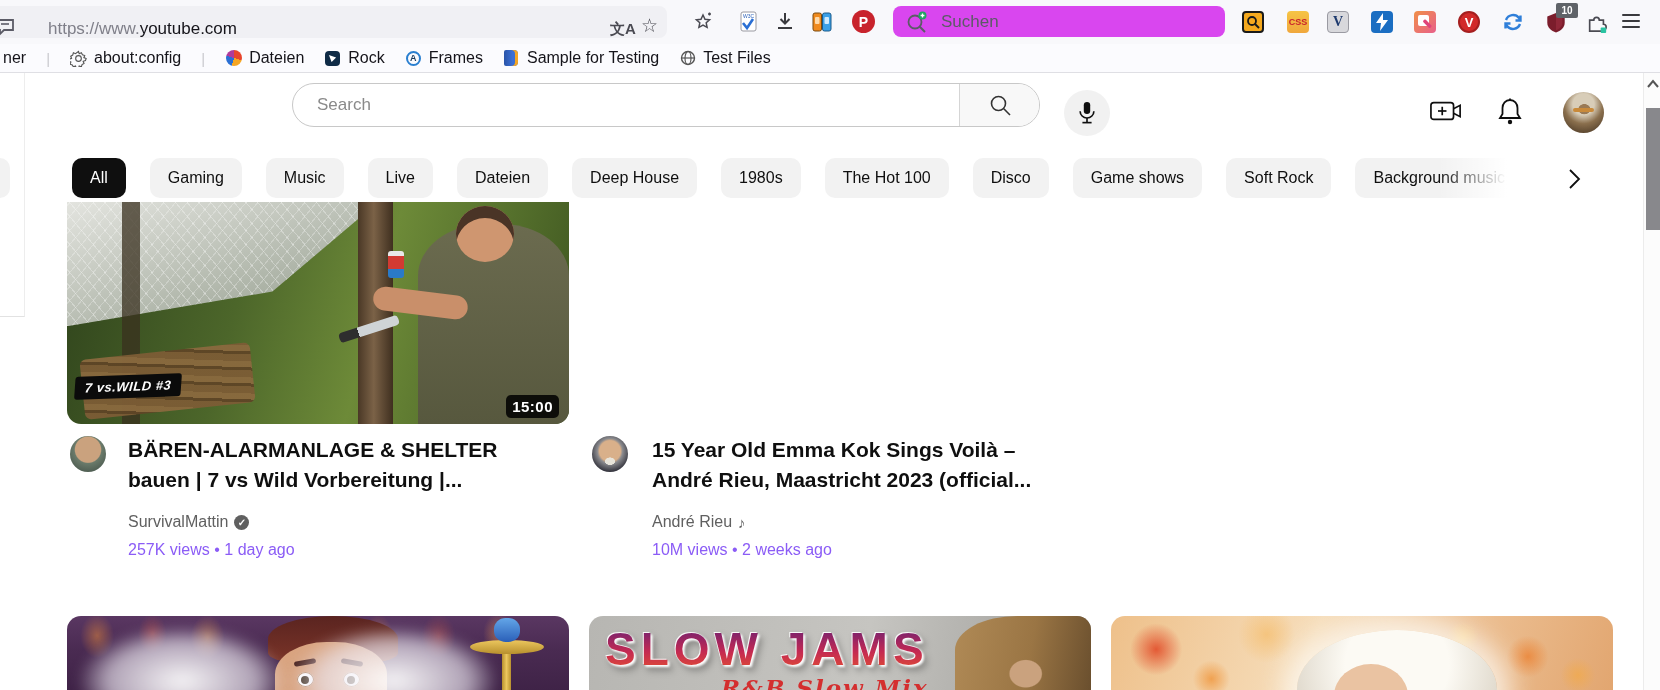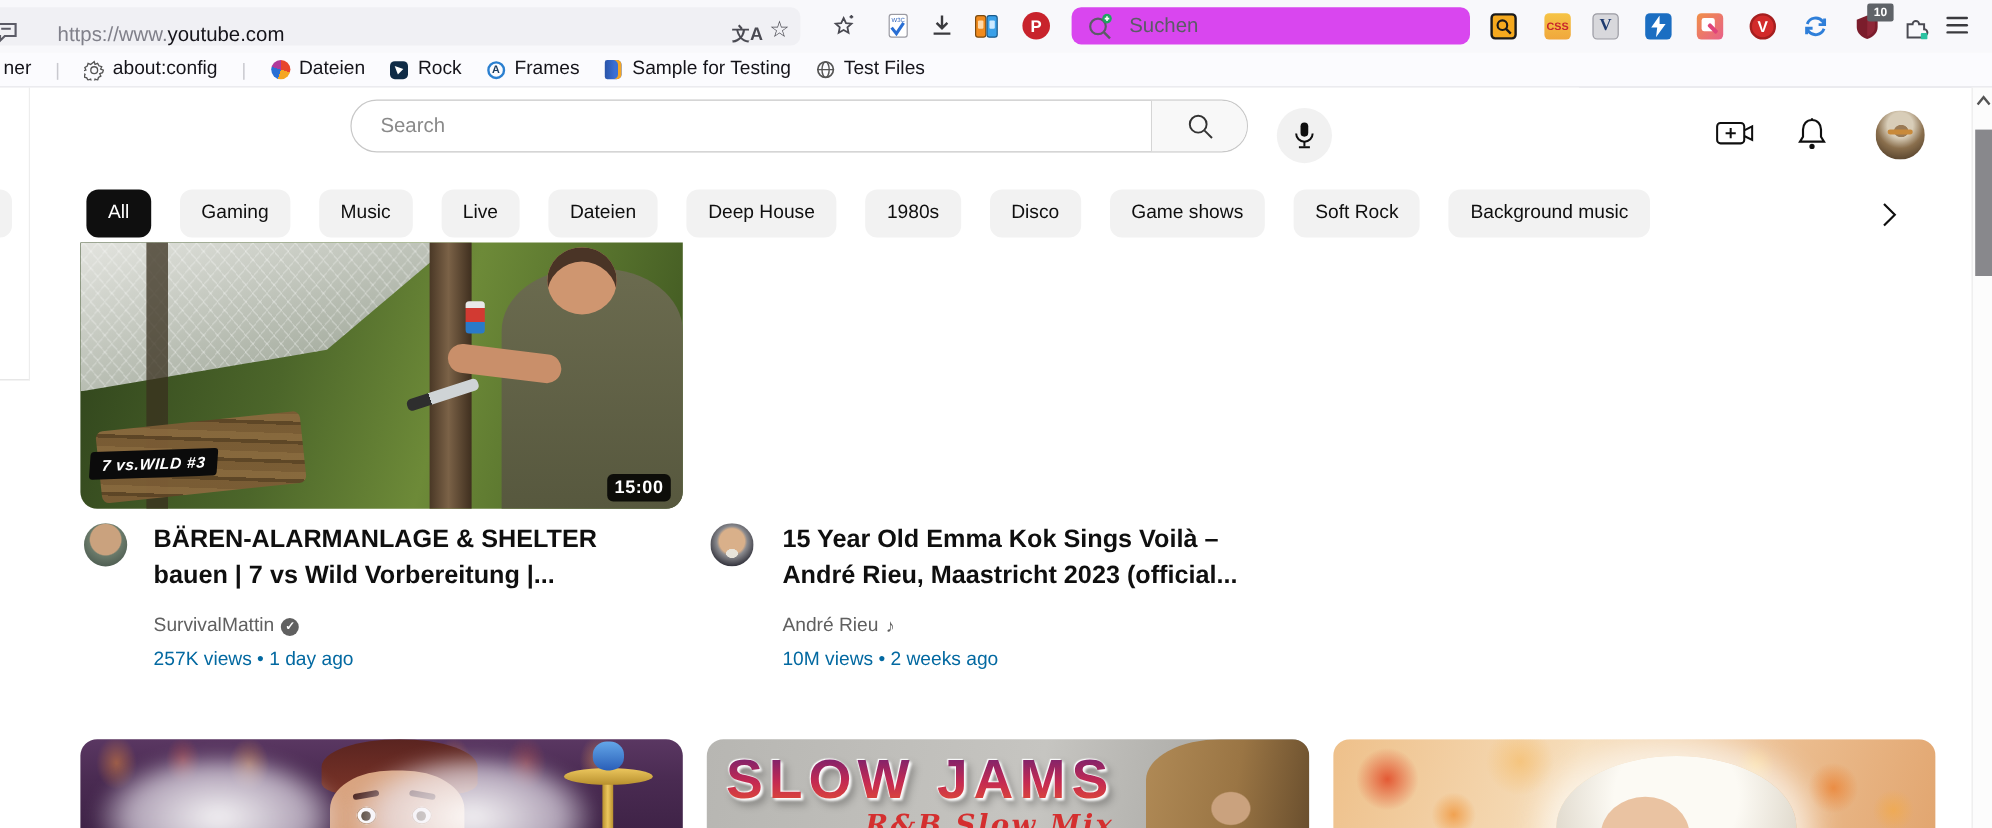--- a/index.html
+++ b/index.html
@@ -77,21 +77,21 @@
   .dur { position:absolute; right:10px; bottom:6px; background:rgba(0,0,0,.85); color:#fff; font-size:15px; font-weight:bold;
          padding:3px 6px; border-radius:5px; letter-spacing:.5px; }
   .wildbadge { position:absolute; left:8px; bottom:26px; background:#0b0b0b; color:#fff; font-size:13px; font-style:italic;
                font-weight:bold; padding:4px 10px; transform:skew(-6deg) rotate(-2deg); border-radius:3px; letter-spacing:.5px; }
   .ch-avatar { position:absolute; width:36px; height:36px; border-radius:50%; top:363px; }
   .av1 { background: radial-gradient(circle at 50% 38%, #caa27e 0 44%, #6a7a6a 48%, #3c4a42 100%); }
   .av2 { background: radial-gradient(8px 6px at 50% 70%, #e8e4da 0 60%, transparent 65%),
                      radial-gradient(circle at 50% 42%, #d9b08a 0 38%, #8a8a8e 46%, #2a2a34 78%, #6a4a3a 100%); }
   .vtitle { position:absolute; font-size:21px; font-weight:600; color:#0f0f0f; white-space:nowrap; }
   .vchan { position:absolute; top:440px; font-size:16px; color:#606060; display:flex; align-items:center; gap:6px; }
-  .vmeta { position:absolute; top:468px; font-size:16px; color:#0369a1; white-space:nowrap; }
+  .vmeta { position:absolute; top:468px; font-size:16px; color:#8b5cf6; white-space:nowrap; }
   .verif { width:15px; height:15px; border-radius:50%; background:#606060; color:#fff; font-size:10px; line-height:15px;
            text-align:center; font-weight:bold; }
   .noteb { color:#606060; font-size:15px; }
 
   
   .art { position:absolute; }
 
   
   .t1 { background:linear-gradient(105deg,#2f431c 0%,#4c662a 35%,#6d8a38 60%,#55702c 80%,#3c531f 100%); }
   .t1-tarp { left:0; top:0; width:62%; height:56%;
@@ -398,20 +398,21 @@
 
     <div class="chip-partial"></div>
     <div class="chips">
       <span class="chip sel">All</span>
       <span class="chip">Gaming</span>
       <span class="chip">Music</span>
       <span class="chip">Live</span>
       <span class="chip">Dateien</span>
       <span class="chip">Deep House</span>
       <span class="chip">1980s</span>
+      <span class="chip">The Hot 100</span>
       <span class="chip">Disco</span>
       <span class="chip">Game shows</span>
       <span class="chip">Soft Rock</span>
       <span class="chip">Background music</span>
     </div>
     <div class="chip-fade"></div>
     <span class="chip-next">
       <svg width="16" height="22" viewBox="0 0 16 22">
           <polyline points="4,2 13,11 4,20" fill="none" stroke="#0f0f0f" stroke-width="1.8"></polyline>
         </svg>

